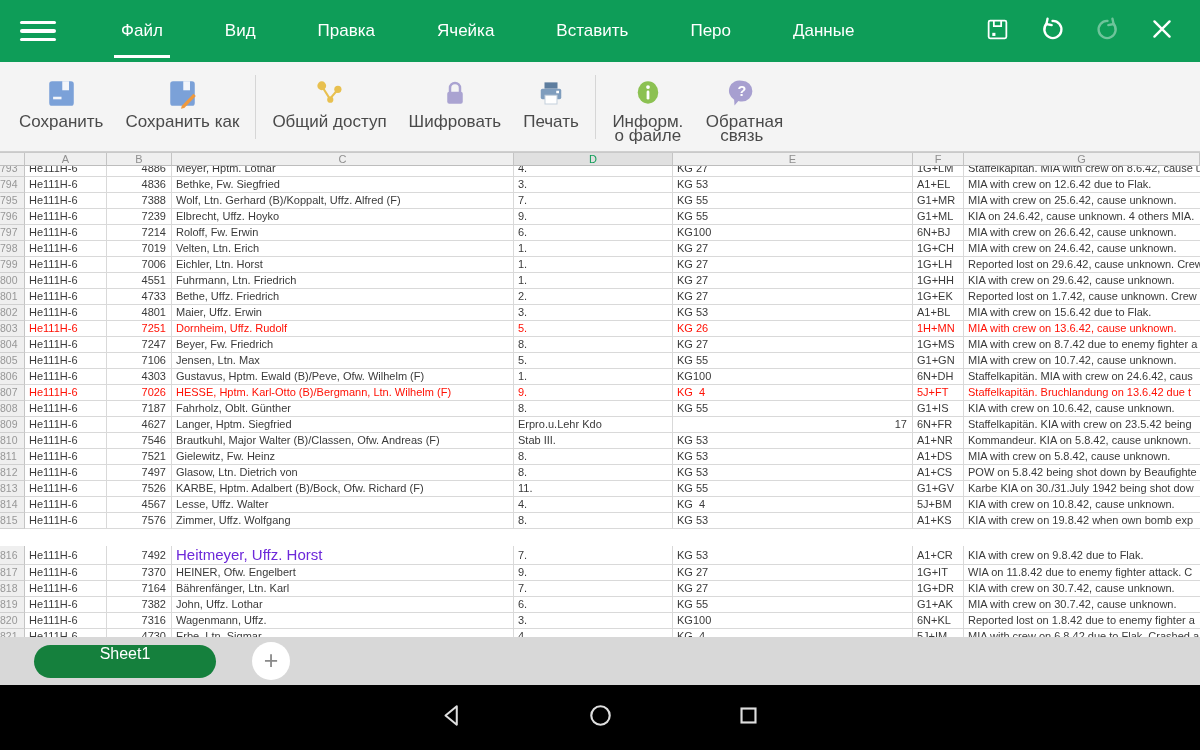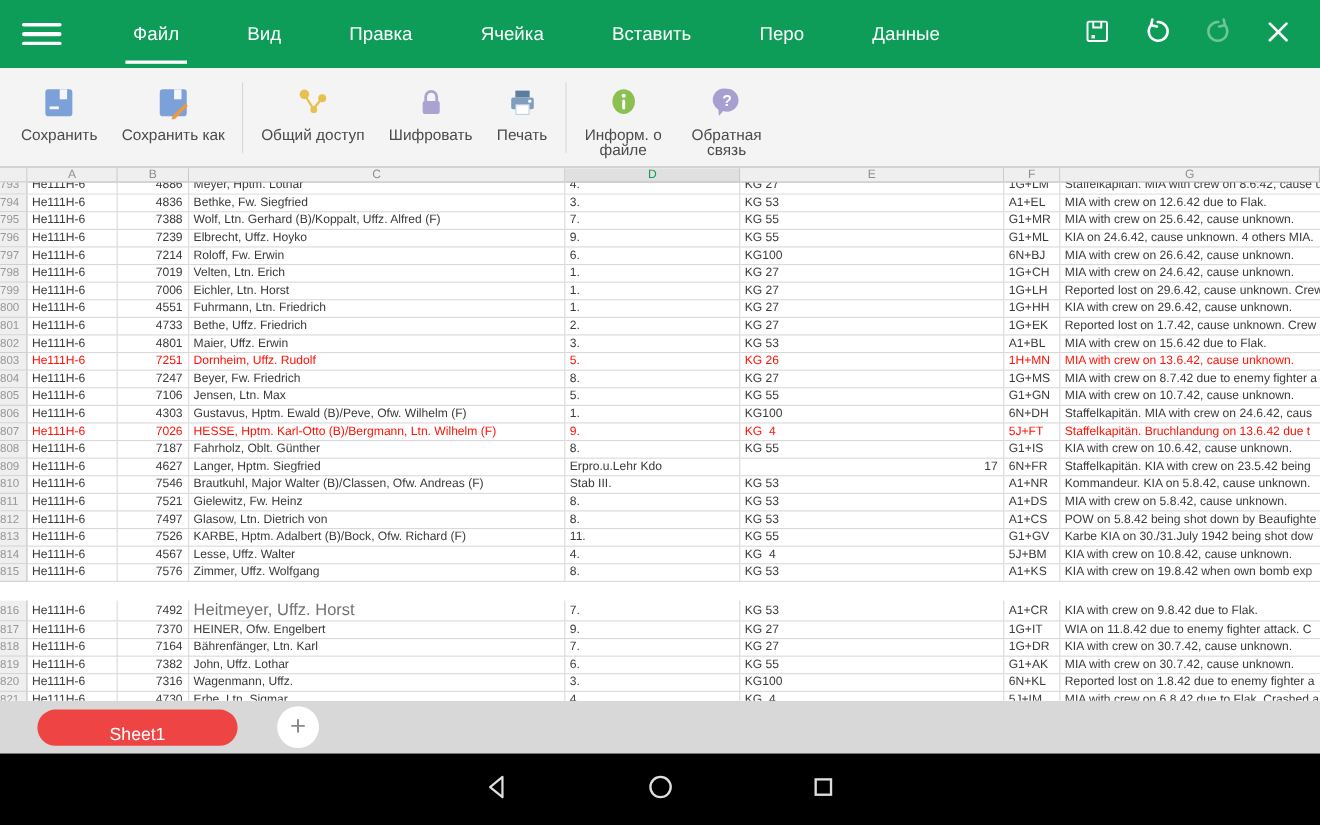--- a/index.html
+++ b/index.html
@@ -16,29 +16,29 @@
   .tabs { display:flex; margin-left:38px;gap:8px; }
   .tab { position:relative; display:flex; align-items:center; padding:0 27px; color:#fff; font-size:17px; cursor:pointer; }
   .tab.active::after { content:""; position:absolute; left:20px; right:20px; bottom:4px; height:3px; background:#fff; }
   .topbar-actions { margin-left:auto; display:flex; align-items:center; gap:27px; margin-right:24px; }
   .action-btn { width:28px; height:28px; display:flex; align-items:center; justify-content:center; cursor:pointer; }
   .action-btn.disabled { opacity:.4; }
   
   .toolbar { height:90px; background:#f4f4f4; border-bottom:1px solid #cfcfcf; display:flex; align-items:flex-start; padding:13px 0 0 8px; }
   .tbtn { display:flex; flex-direction:column; align-items:center; padding:0 11px; cursor:pointer; }
   .ticon { height:36px; display:flex; align-items:center; justify-content:center; }
-  .tlabel { margin-top:4px; font-size:14px; color:#4a4a4a; text-align:center; line-height:14px; white-space:nowrap; }
+  .tlabel { margin-top:4px; font-size:17px; color:#4a4a4a; text-align:center; line-height:14px; white-space:nowrap; }
   .grp3 .tlabel { white-space:normal; max-width:72px; }
   .tdivider { width:1px; align-self:stretch; background:#d6d6d6; margin:0 5px 12px 5px; }
   
   .grid { position:relative; height:485px; overflow:hidden; background:#fff; border-top:1px solid #c9c9c9; }
   .grow { display:flex; height:16px; }
   .grow.big { height:19px;margin-top:17px; }
   .grow.big .gcell { line-height:18px; }
-  .grow.big .col-c { font-size:15px; color:#737373; }
+  .grow.big .col-c { font-size:15px; color:#6d28d9; }
   .gcell { flex:none; border-right:1px solid #d9d9d9; border-bottom:1px solid #d9d9d9;
     font-size:11px; color:#3a3a3a; line-height:15px; padding:0 0 0 4px;
     white-space:pre; overflow:hidden; }
   .col-num { width:25px; background:#efefef; color:#979797; font-size:10.5px; text-align:left; padding:0;
     border-right:1px solid #c4c4c4; border-bottom:1px solid #d0d0d0; cursor:pointer; }
   .col-a { width:82px; } .col-b { width:65px; text-align:right; padding:0 5px 0 0; }
   .col-c { width:342px; } .col-d { width:159px; } .col-e { width:240px; }
   .col-f { width:51px; } .col-g { width:236px; border-right:none; }
   .e-right { text-align:right; padding-right:5px; }
   .ghead { height:13px; }
@@ -48,22 +48,22 @@
   .red .gcell { color:#ff1105; }
   .red .col-num { color:#979797; }
   .selnum { color:#0f9d58; }
   .partial { height:11px; overflow:hidden; }
   .partial .grow { margin-top:-5px; }
   .selcell { position:relative; overflow:visible;
     border-top:2px solid #17a05c; border-left:2px solid #17a05c; border-right:2px solid #17a05c; }
   .selcell::before { content:""; position:absolute; left:-7px; top:-8px; width:12px; height:12px; background:#17a05c; }
   
   .sheetbar { height:48px; background:#d8d8d8; display:flex; align-items:center; }
-  .sheet-pill { margin-left:34px; width:182px; height:33px; background:#ef4444; border-radius:17px;
-    color:#fff; font-size:16px; display:flex; align-items:flex-end; justify-content:center; cursor:pointer; }
+  .sheet-pill { margin-left:34px; width:182px; height:33px; background:#15803d; border-radius:17px;
+    color:#fff; font-size:16px; display:flex; align-items:flex-start; justify-content:center; cursor:pointer; }
   .add-sheet { margin-left:36px; width:38px; height:38px; background:#fff; border-radius:50%;
     color:#8a8a8a; font-size:25px; font-weight:300; display:flex; align-items:center; justify-content:center; cursor:pointer; padding-bottom:2px; }
   
   .navbar { height:65px; background:#000; display:flex; align-items:center; justify-content:center; gap:120px; }
   .nav-icon { width:28px; height:28px; display:flex; align-items:center; justify-content:center; cursor:pointer; }
 </style>
 </head>
 <body>
 
 <div class="topbar">

